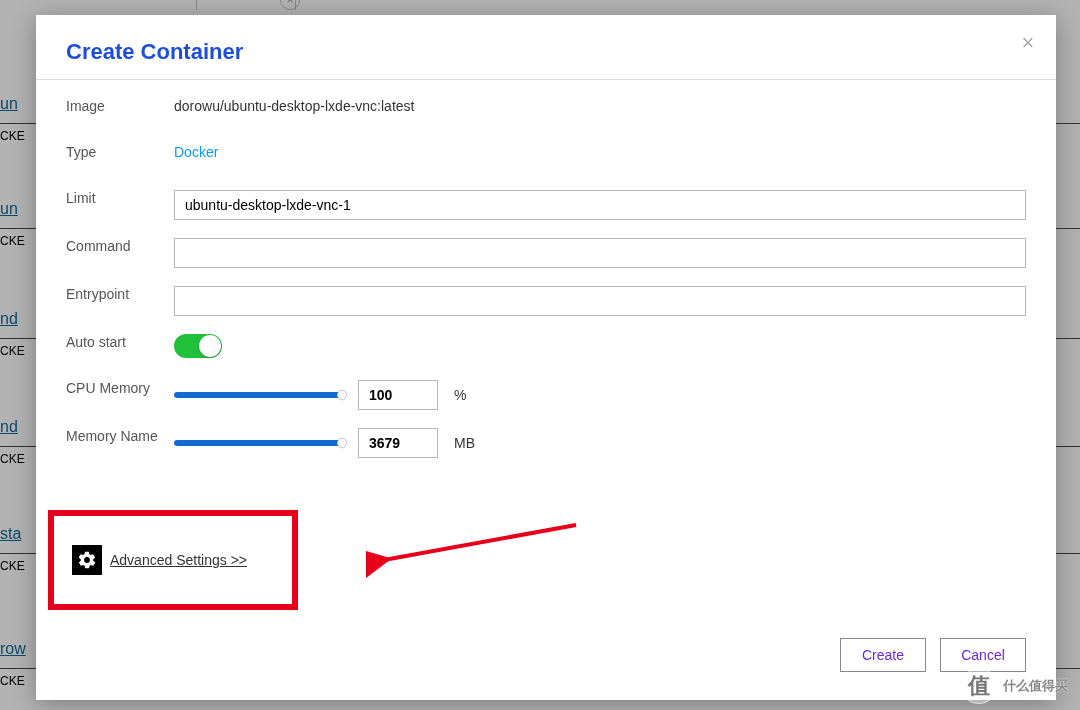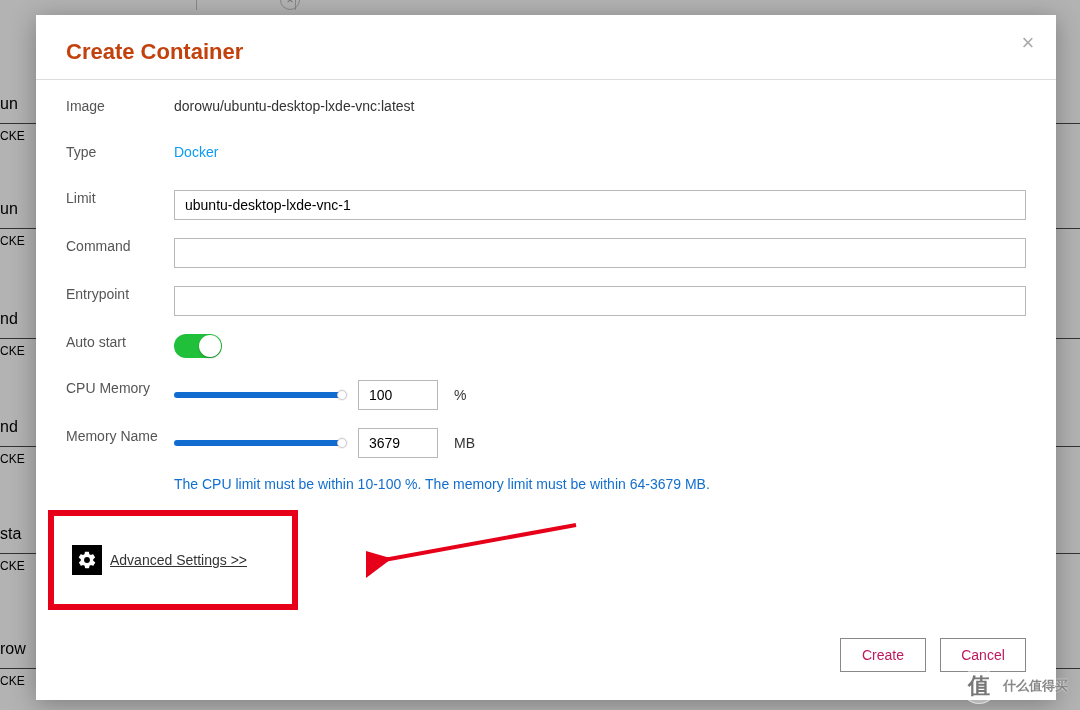--- a/index.html
+++ b/index.html
@@ -6,31 +6,31 @@
     body {
       width: 1080px; height: 710px;
       font-family: -apple-system, BlinkMacSystemFont, "Segoe UI", Arial, sans-serif;
       background: #b3b3b3;
       position: relative; overflow: hidden;
       font-size: 14px; color: #333;
     }
     .bg-stub { position: absolute; left: 0; right: 0; height: 1px; background:#333;}
     .bg-blue { color:#000000; font-size:12px; position:absolute; left:0;}
     .bg-row { position:absolute; left:0; right:0; height:60px;}
-    .bg-txt { font-size:16px; color:#000000; }
+    .bg-txt { font-size:16px; color:#0c4a6e; text-decoration:underline;}
 
     .modal {
       position: absolute;
       left: 36px; top: 15px;
       width: 1020px; height: 685px;
       background: #fff;
       box-shadow: 0 4px 24px rgba(0,0,0,.3);
     }
     .modal-header { padding: 24px 30px 14px 30px; }
-    .modal-title { font-size: 22px; font-weight: 700; color:#c2410c;}
+    .modal-title { font-size: 22px; font-weight: 700; color:#1d4ed8;}
     .close-x {
       position: absolute; right: 14px; top: 14px;
       width: 28px; height: 28px; display:flex;align-items:center;justify-content:center;
       color:#aaa; font-size:22px; cursor:pointer; font-weight:300;
     }
     .hr { height:1px; background:#ddd; margin: 0 0 18px 0;}
 
     .form-area { padding: 0 30px 0 30px;}
     .form-row { display:flex; align-items:flex-start; margin-bottom: 18px;  min-height:28px;}
     .label { width: 108px; flex-shrink:0; color:#555; font-size:14px;}
@@ -57,21 +57,21 @@
       border-radius:3px; cursor:pointer;
     }
     .slider .thumb {
       position:absolute; right:-5px; top:50%; transform:translateY(-50%);
       width:10px; height:10px; border-radius:50%;
       background:#fff; border:1px solid #ccc;
       box-shadow:0 0 0 1px rgba(0,0,0,.05);
     }
     .num-box {
       width:80px; height:30px; border:1px solid #b8b8b8; padding:4px 10px;
-      font-size:14px; outline:none;
+      font-size:14px; outline:none;font-weight:bold;
     }
     .unit { color:#333; font-size:14px;}
 
     .hint-row { margin-left:108px; margin-top: 2px; color:#126fcf; font-size:14px;}
 
     .adv-box {
       position: absolute; left: 12px; top: 495px;
       width: 250px; height: 100px;
       border: 6px solid #e6001a;
       display:flex; align-items:center; padding-left: 18px;
@@ -85,21 +85,21 @@
 
     .arrow {
       position:absolute; left:330px; top:500px; pointer-events:none;
     }
 
     .footer {
       position:absolute; right:30px; bottom:28px; display:flex; gap:14px;
     }
     .btn {
       min-width:86px; height:34px; border:1px solid #888;
-      background:#fff; color:#be185d; font-size:14px; cursor:pointer;
+      background:#fff; color:#6d28d9; font-size:14px; cursor:pointer;
       padding:0 18px;
     }
 
     .watermark {
       position:absolute; right:12px; bottom:6px;
       display:flex; align-items:center; gap:6px;
       color:#888; font-size:13px; font-weight:600;
       text-shadow:0 0 2px #fff;
     }
     .wm-circle {
@@ -178,21 +178,20 @@
       <div class="label">Memory Name</div>
       <div class="slider-wrap">
         <div class="slider">
             <div class="thumb"></div>
           </div>
         <input class="num-box" value="3679" style="">
         <span class="unit">MB</span>
       </div>
     </div>
 
-    <div class="hint-row">The CPU limit must be within 10-100 %. The memory limit must be within 64-3679 MB.</div>
   </div>
 
   <div class="adv-box">
     <div class="adv-icon">
       <svg width="20" height="20" viewBox="0 0 24 24" fill="#fff">
           <path d="M19.4 13c0-.3.1-.7.1-1s0-.7-.1-1l2.1-1.6c.2-.1.2-.4.1-.6l-2-3.5c-.1-.2-.4-.3-.6-.2l-2.5 1c-.5-.4-1.1-.7-1.7-.9l-.4-2.6c0-.2-.2-.4-.5-.4h-4c-.2 0-.4.2-.5.4l-.4 2.6c-.6.2-1.2.6-1.7.9l-2.5-1c-.2-.1-.5 0-.6.2l-2 3.5c-.1.2-.1.5.1.6L4.6 11c0 .3-.1.7-.1 1s0 .7.1 1l-2.1 1.6c-.2.1-.2.4-.1.6l2 3.5c.1.2.4.3.6.2l2.5-1c.5.4 1.1.7 1.7.9l.4 2.6c0 .2.2.4.5.4h4c.2 0 .4-.2.5-.4l.4-2.6c.6-.2 1.2-.6 1.7-.9l2.5 1c.2.1.5 0 .6-.2l2-3.5c.1-.2.1-.5-.1-.6L19.4 13zM12 15.5A3.5 3.5 0 1 1 12 8.5a3.5 3.5 0 0 1 0 7z"></path>
         </svg>
     </div>
     <span class="adv-link">Advanced Settings &gt;&gt;</span>
   </div>

